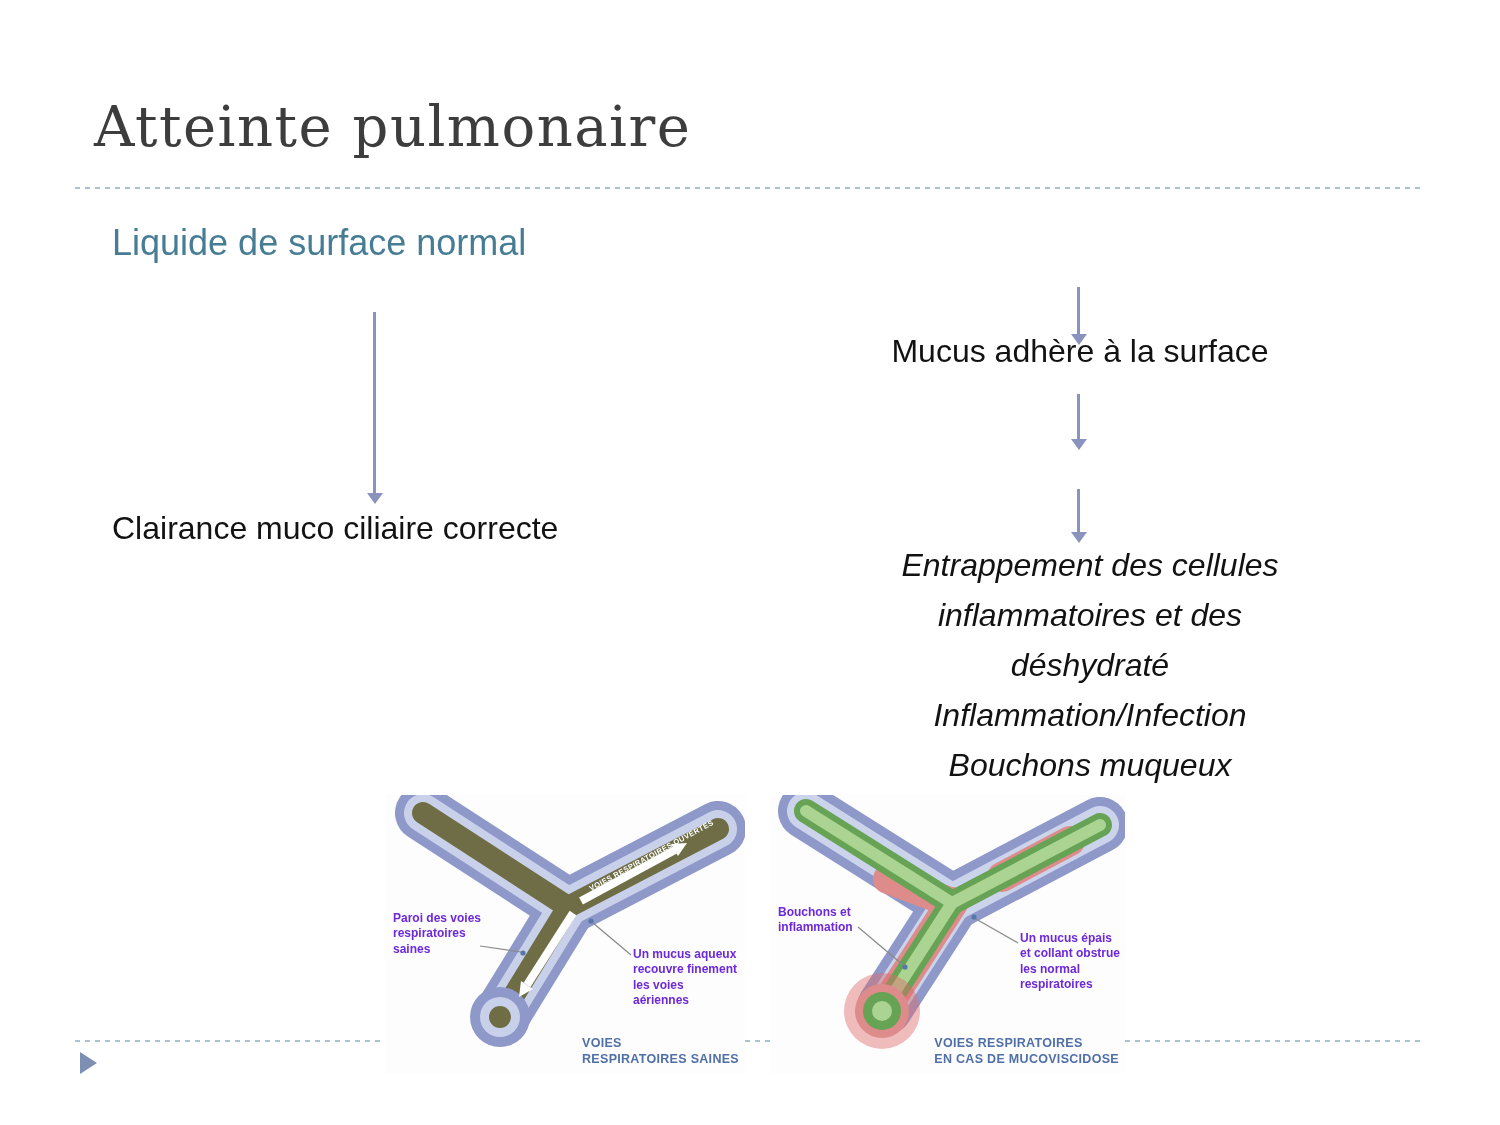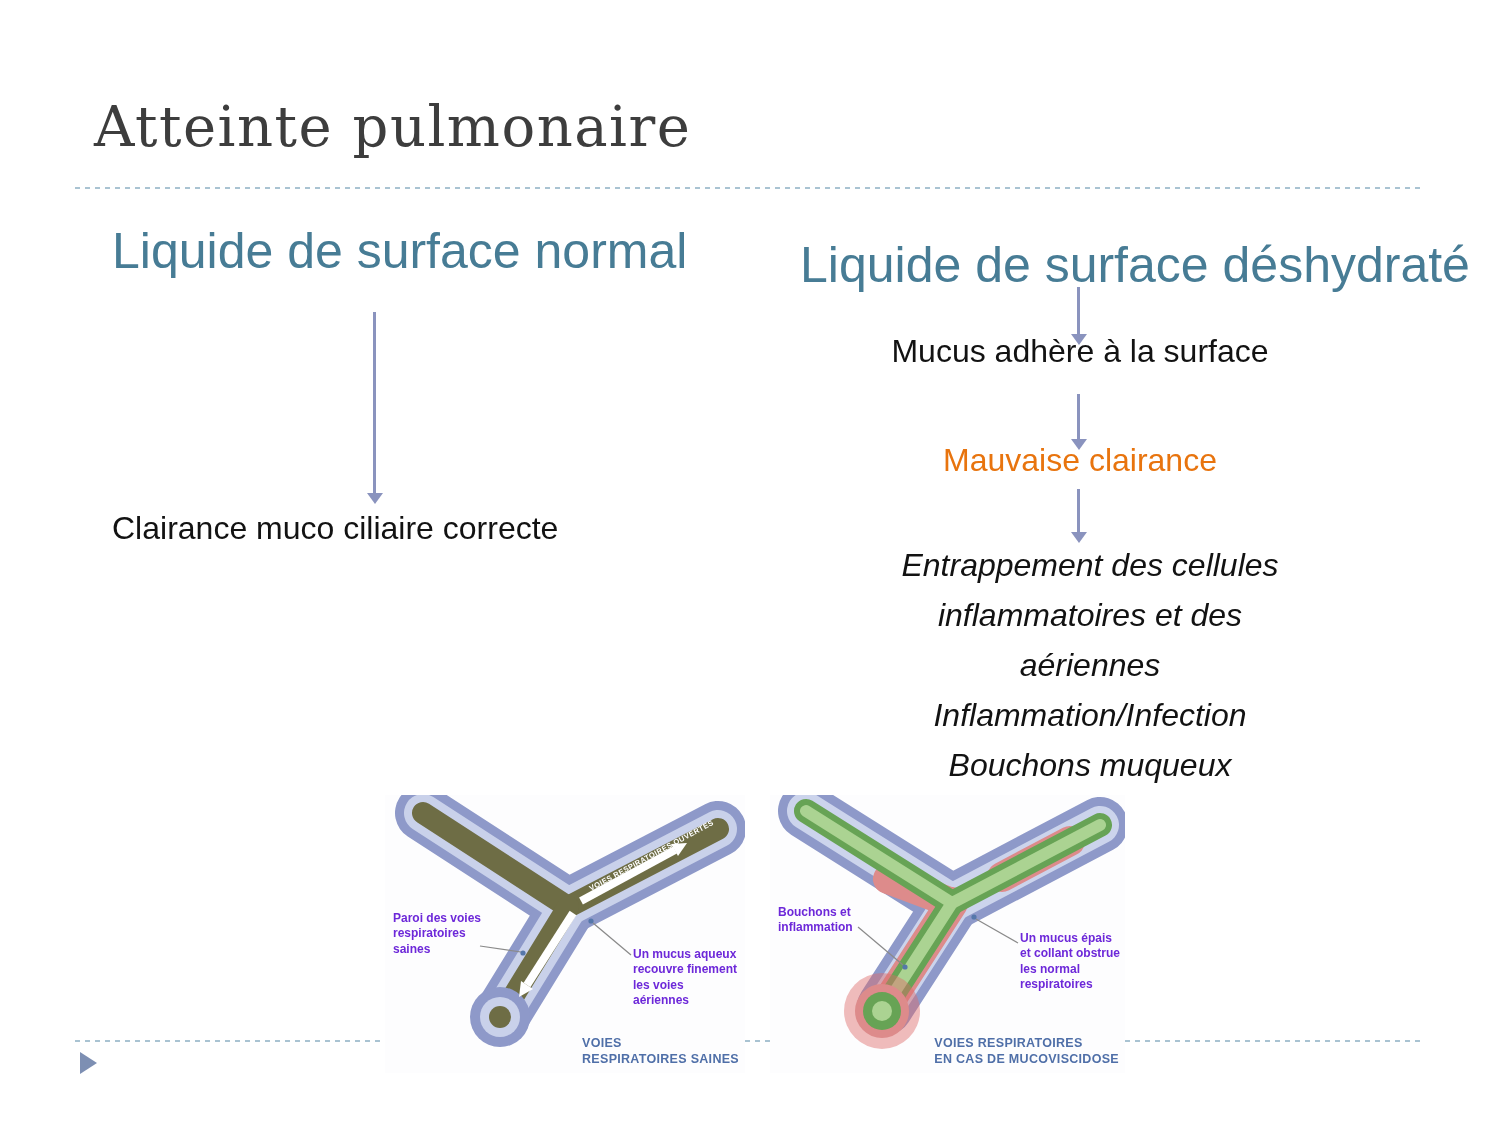--- a/index.html
+++ b/index.html
@@ -8,21 +8,21 @@
 
   .title{position:absolute;left:94px;top:94px;margin:0;
          font-family:"DejaVu Serif",serif;font-weight:400;
          font-size:56px;color:#3d3d3d;letter-spacing:1.5px;text-align:right;}
 
   .rule{position:absolute;left:75px;right:75px;height:2px;z-index:1;
         background:repeating-linear-gradient(90deg,#a9c3d2 0 5px,transparent 5px 10px);}
   .rule-top{top:187px;}
   .rule-bottom{top:1040px;}
 
-  .col-heading{position:absolute;font-size:50px;color:#477c95;}
+  .col-heading{position:absolute;font-size:36px;color:#477c95;}
   .heading-left{left:112px;top:222px;}
   .heading-right{left:800px;top:236px;}
 
   .body-text{position:absolute;font-size:32px;color:#121212;}
   .centered{text-align:center;}
   .orange{color:#e8740e;}
 
   .varrow{position:absolute;width:3px;background:#8a93be;z-index:1;}
   .varrow::after{content:"";position:absolute;left:50%;transform:translateX(-50%);
                  bottom:-10px;border:8px solid transparent;border-top:11px solid #8a93be;border-bottom:0;}
@@ -47,34 +47,32 @@
 
 <div class="slide">
 
   <h1 class="title">Atteinte pulmonaire</h1>
   <div class="rule rule-top"></div>
 
   <div class="col-heading heading-left">Liquide de surface normal</div>
   <div class="varrow" style="left:373px;top:312px;height:182px;"></div>
   <div class="body-text" style="left:112px;top:510px;">Clairance muco ciliaire correcte</div>
 
-  <div class="col-heading heading-right">Liquide de surface déshydraté</div>
 
   <div class="varrow" style="left:1077px;top:287px;height:48px;"></div>
   <div class="body-text centered" style="left:820px;top:333px;width:520px;">Mucus adhère à la surface</div>
 
   <div class="varrow" style="left:1077px;top:394px;height:46px;"></div>
-  <div class="body-text centered orange" style="left:820px;top:442px;width:520px;">Mauvaise clairance</div>
 
   <div class="varrow" style="left:1077px;top:489px;height:44px;"></div>
 
   <div class="block">
     <div>Entrappement des cellules</div>
     <div>inflammatoires et des</div>
-    <div>aériennes</div>
+    <div>déshydraté</div>
     <div>Inflammation/Infection</div>
     <div>Bouchons muqueux</div>
   </div>
 
   <div class="figure fig-healthy">
     <svg viewBox="0 0 360 278" width="360" height="278">
       <g>
         <path d="M38,18 L183,112 L333,34" fill="none" stroke="#8e99c9" stroke-width="56" stroke-linecap="round" stroke-linejoin="round"></path>
         <path d="M183,112 L118,218" fill="none" stroke="#8e99c9" stroke-width="56" stroke-linecap="round"></path>
         <path d="M38,18 L183,112 L333,34" fill="none" stroke="#c9d1ea" stroke-width="38" stroke-linecap="round" stroke-linejoin="round"></path>

